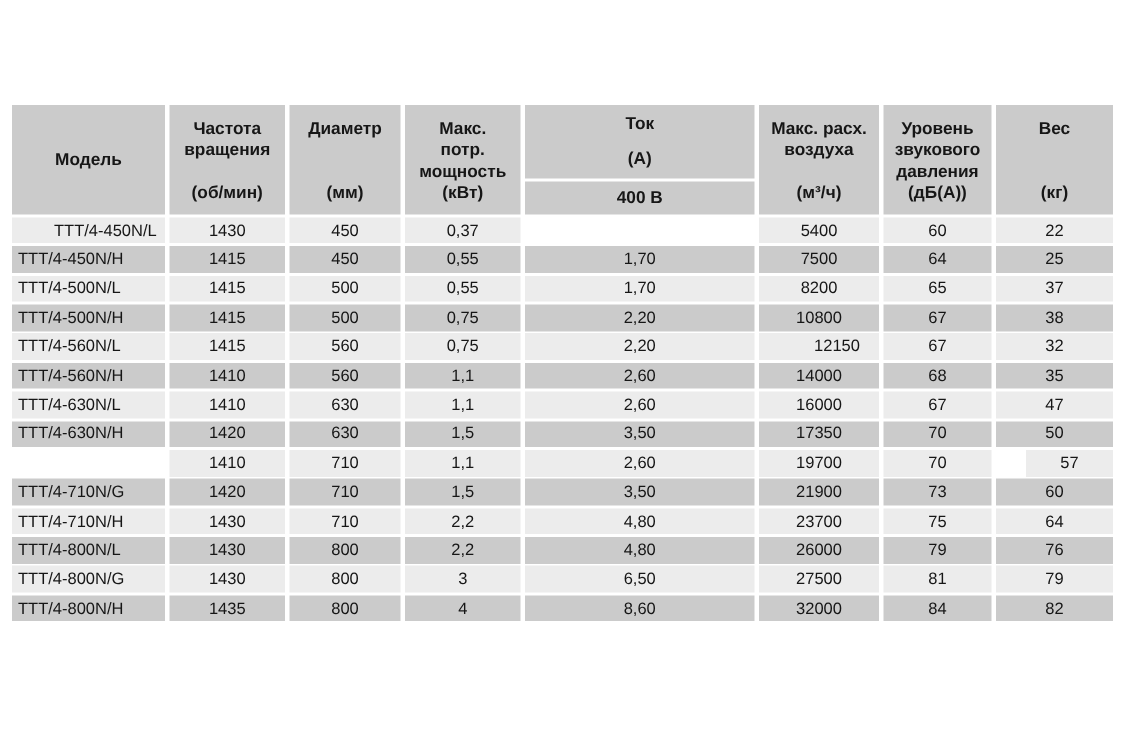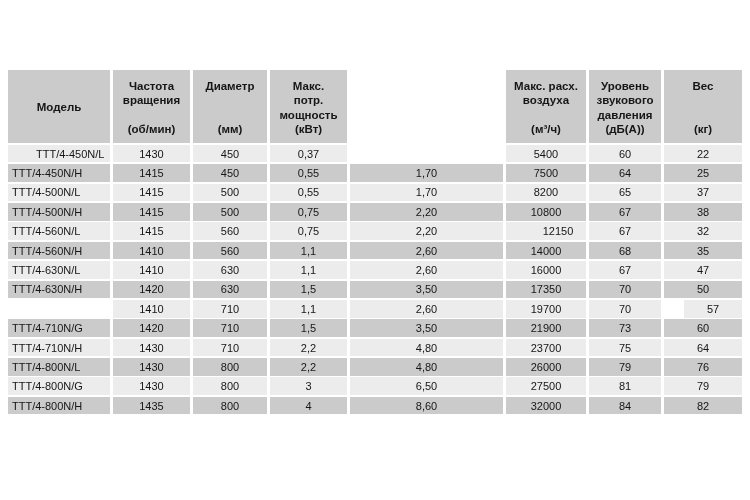--- a/index.html
+++ b/index.html
@@ -104,20 +104,29 @@
       <span class="un">(мм)</span>
     </div>
 
     <div class="hd" style="grid-column:4">
       <span class="nm">Макс.
 потр.
 мощность</span>
       <span class="un">(кВт)</span>
     </div>
 
+    <div class="hd split" style="grid-column:5">
+      <div class="split-top">
+        <span class="nm">Ток</span>
+        <span class="un">(А)</span>
+      </div>
+      <div class="split-bottom">
+        <span>400 В</span>
+      </div>
+    </div>
 
     <div class="hd" style="grid-column:6">
       <span class="nm">Макс. расх.
 воздуха</span>
       <span class="un">(м³/ч)</span>
     </div>
 
     <div class="hd" style="grid-column:7">
       <span class="nm">Уровень
 звукового

